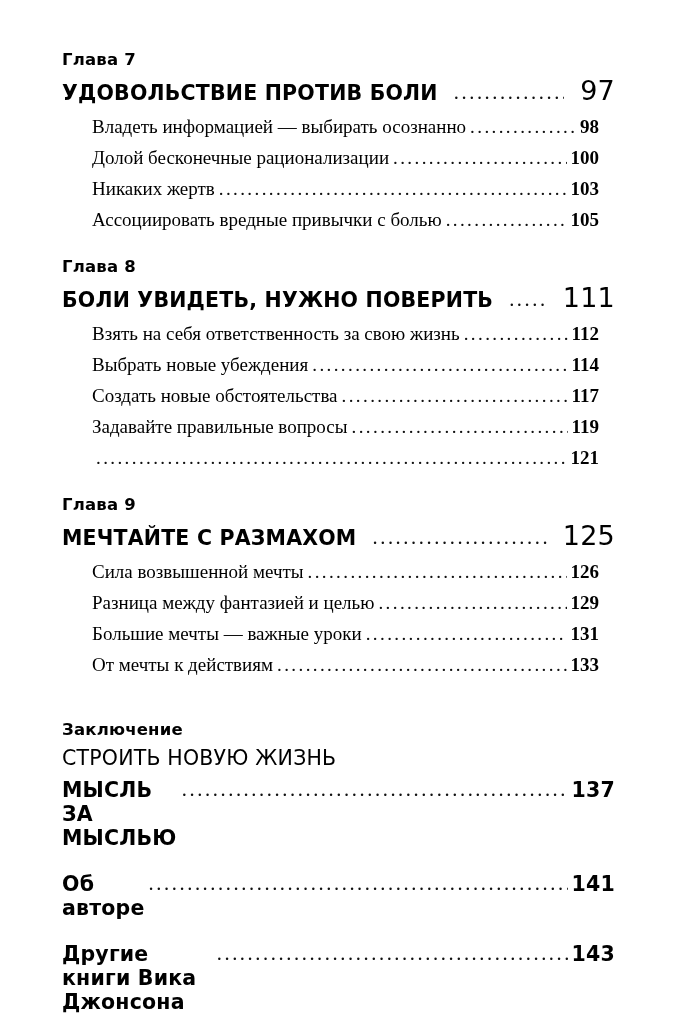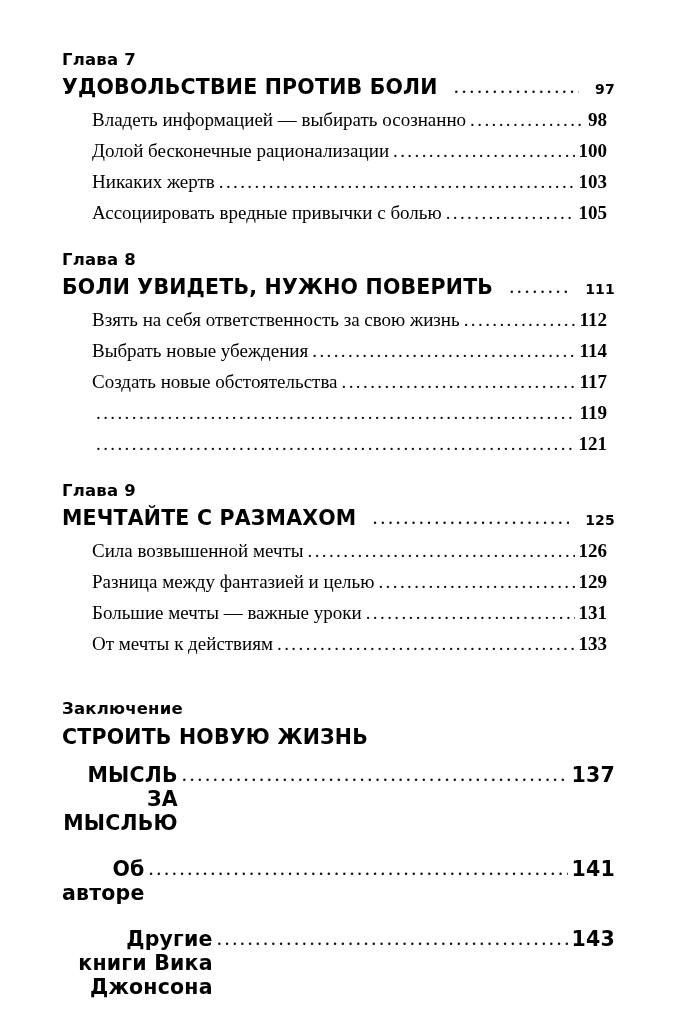--- a/index.html
+++ b/index.html
@@ -52,30 +52,30 @@
     margin: 0 4px;
     position: relative;
     bottom: 1px;
     font-family: "Liberation Serif", serif;
     font-weight: normal;
     letter-spacing: 2.6px;
     color: #111;
   }
   .chapter-title-row .page-num {
     font-family: "DejaVu Sans", sans-serif;
-    font-weight: bold;
-    font-size: 14px;
+    font-weight: normal;
+    font-size: 27px;
     white-space: nowrap;
   }
   .entry {
     display: flex;
     align-items: center;
     font-family: "Liberation Serif", serif;
     font-size: 19px;
-    margin: 0 8px 9px 30px;
+    margin: 0 16px 9px 30px;
   }
   .entry .entry-text {
     white-space: nowrap;
   }
   .entry .dots {
     font-size: 19px;
     letter-spacing: 2.4px;
     bottom: 0;
   }
   .entry .page-num {
@@ -90,34 +90,33 @@
   
   .closing {
     margin-top: 44px;
   }
   .closing .chapter-label {
     font-size: 16.5px;
     margin-bottom: 7px;
   }
   .closing-line {
     font-family: "DejaVu Sans", sans-serif;
-    font-weight: bold;
+    font-weight: normal;
     font-size: 20.5px;
     letter-spacing: 0.2px;
-    margin-bottom: 14px;
+    margin-bottom: 8px;
   }
   .simple-row {
     display: flex;
     align-items: baseline;
     font-family: "DejaVu Sans", sans-serif;
     font-weight: bold;
     font-size: 20.5px;
     letter-spacing: 0.2px;
     margin-bottom: 22px;
-    text-align: right;
   }
   .simple-row .dots {
     font-weight: normal;
   }
 </style>
 </head>
 <body>
 
 <div class="page">
 
@@ -169,20 +168,21 @@
         <span class="entry-text">Выбрать новые убеждения</span>
         <span class="dots">............................................................................................................</span>
         <span class="page-num">114</span>
       </div>
       <div class="entry">
         <span class="entry-text">Создать новые обстоятельства</span>
         <span class="dots">............................................................................................................</span>
         <span class="page-num">117</span>
       </div>
       <div class="entry">
+        <span class="entry-text">Задавайте правильные вопросы</span>
         <span class="dots">............................................................................................................</span>
         <span class="page-num">119</span>
       </div>
       <div class="entry">
         <span class="dots">............................................................................................................</span>
         <span class="page-num">121</span>
       </div>
     </div>
   </div>
 

